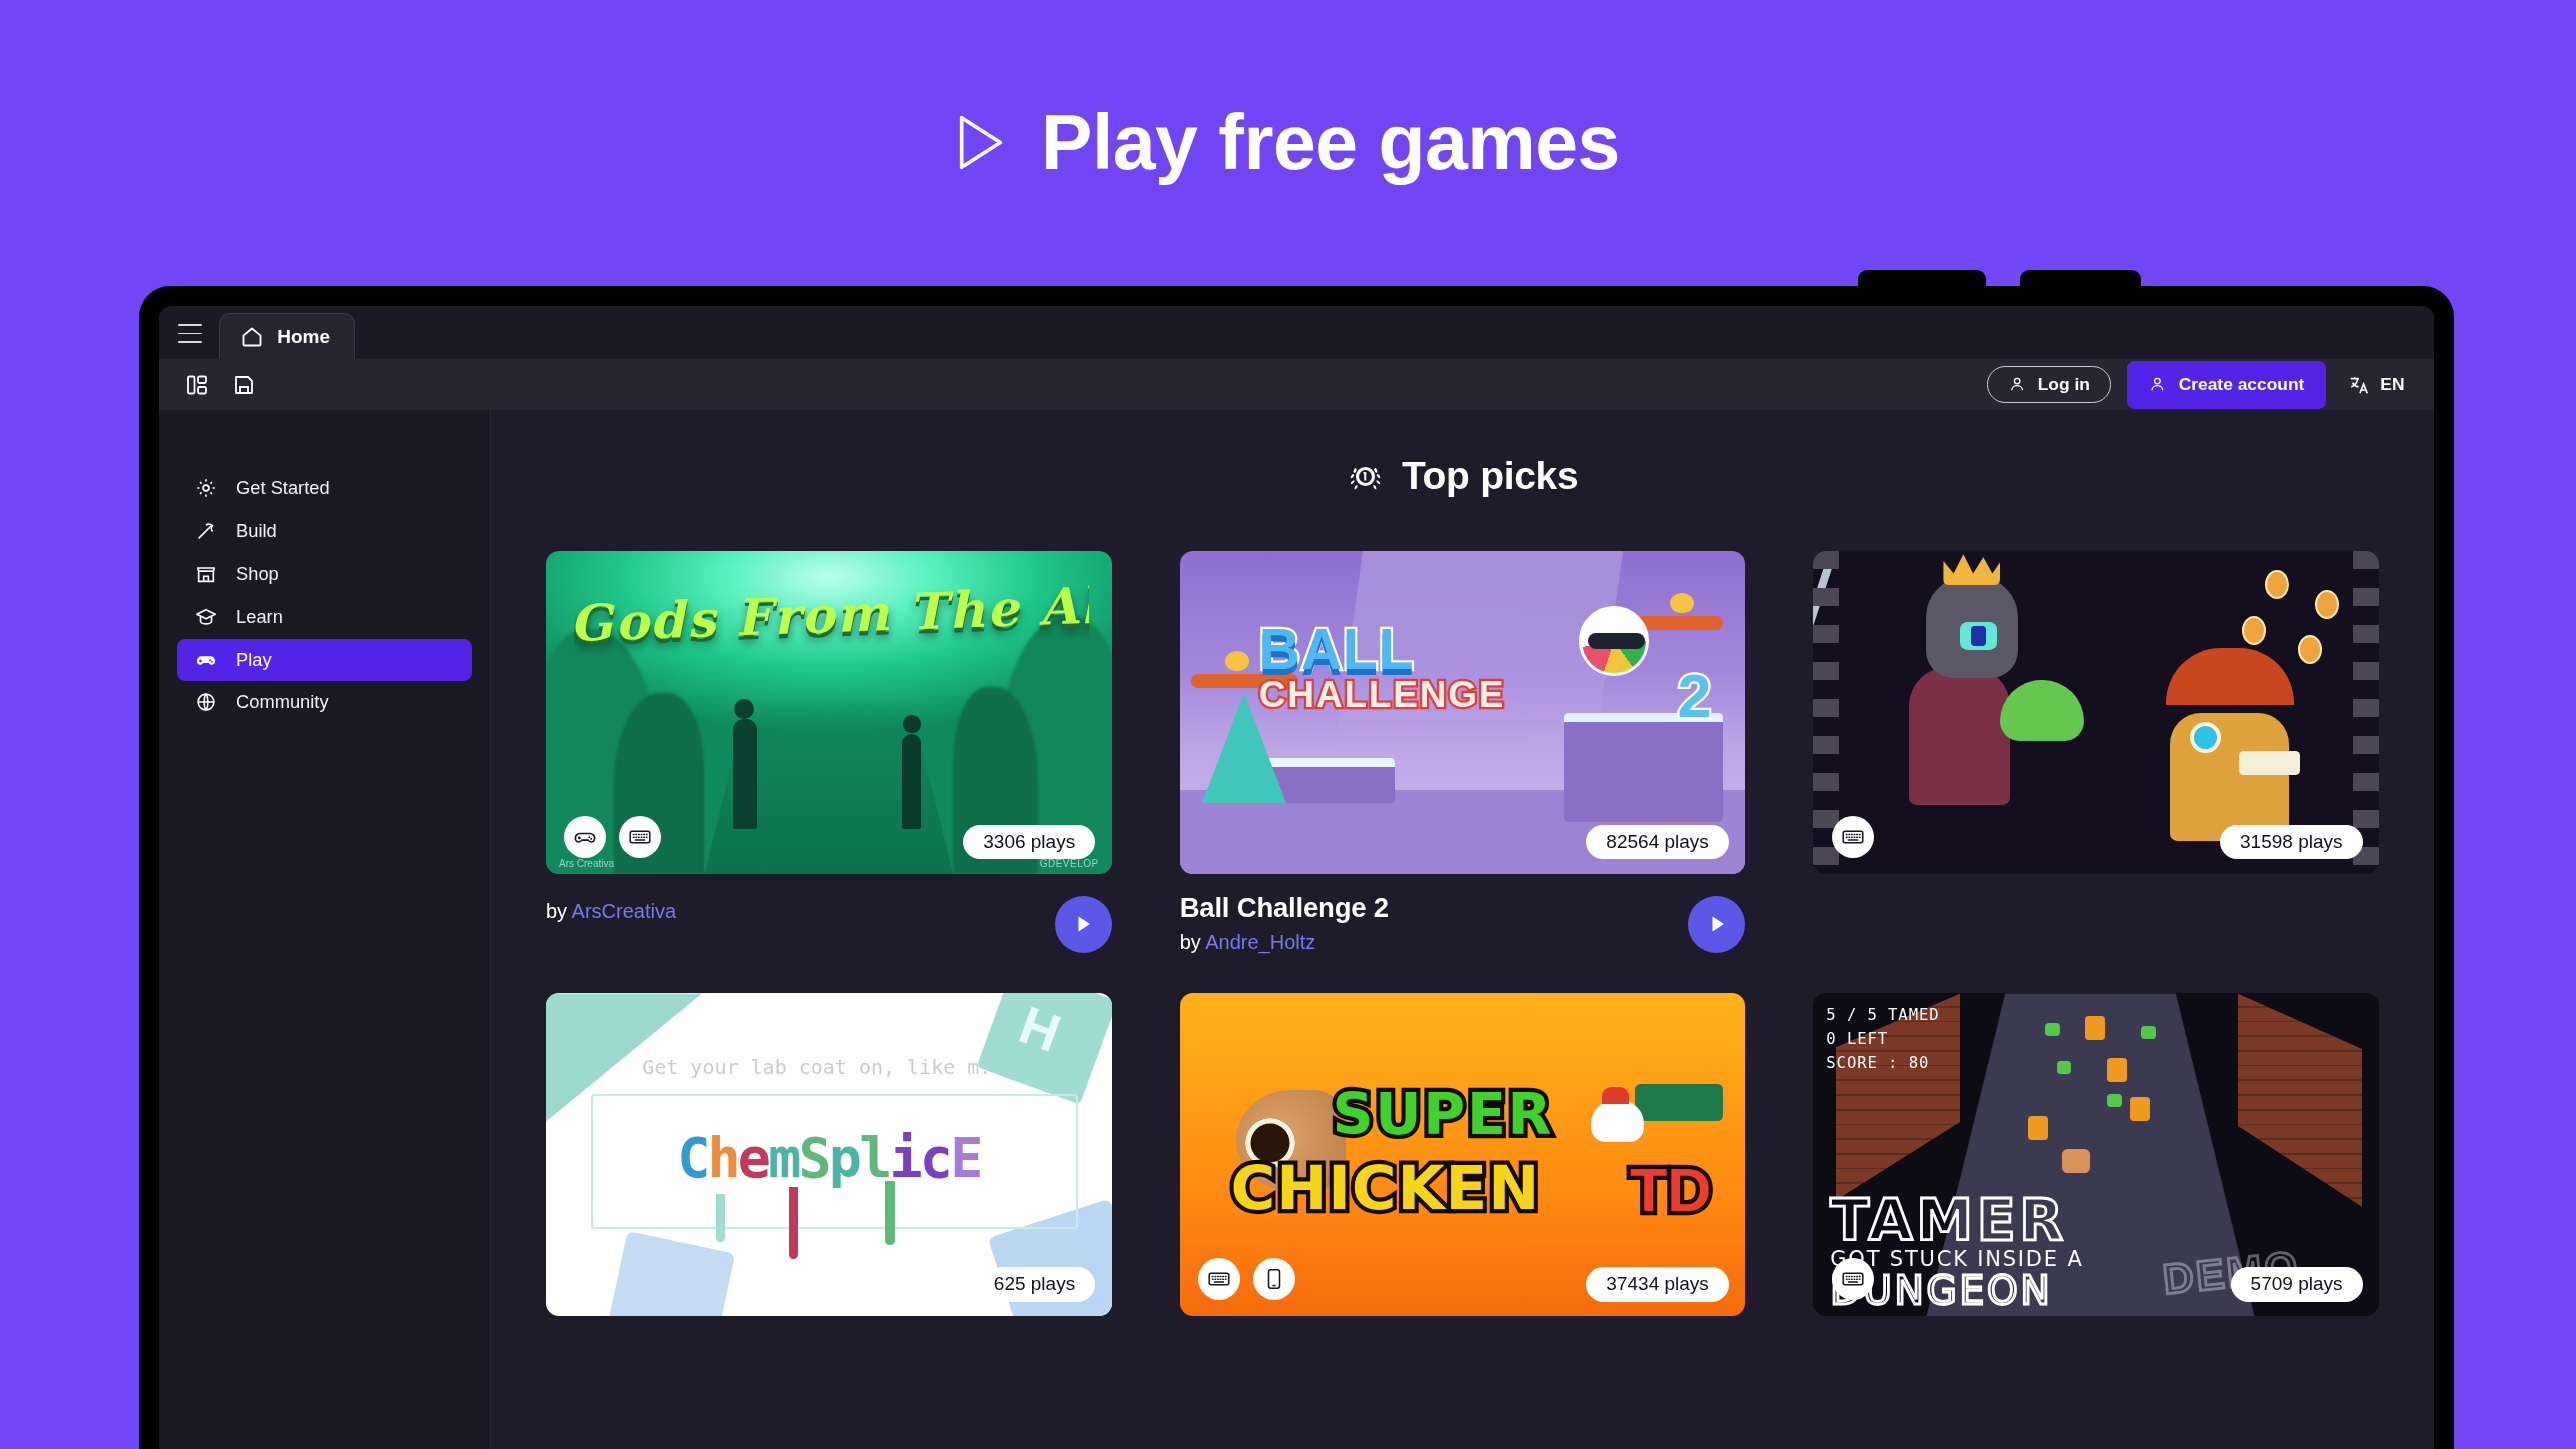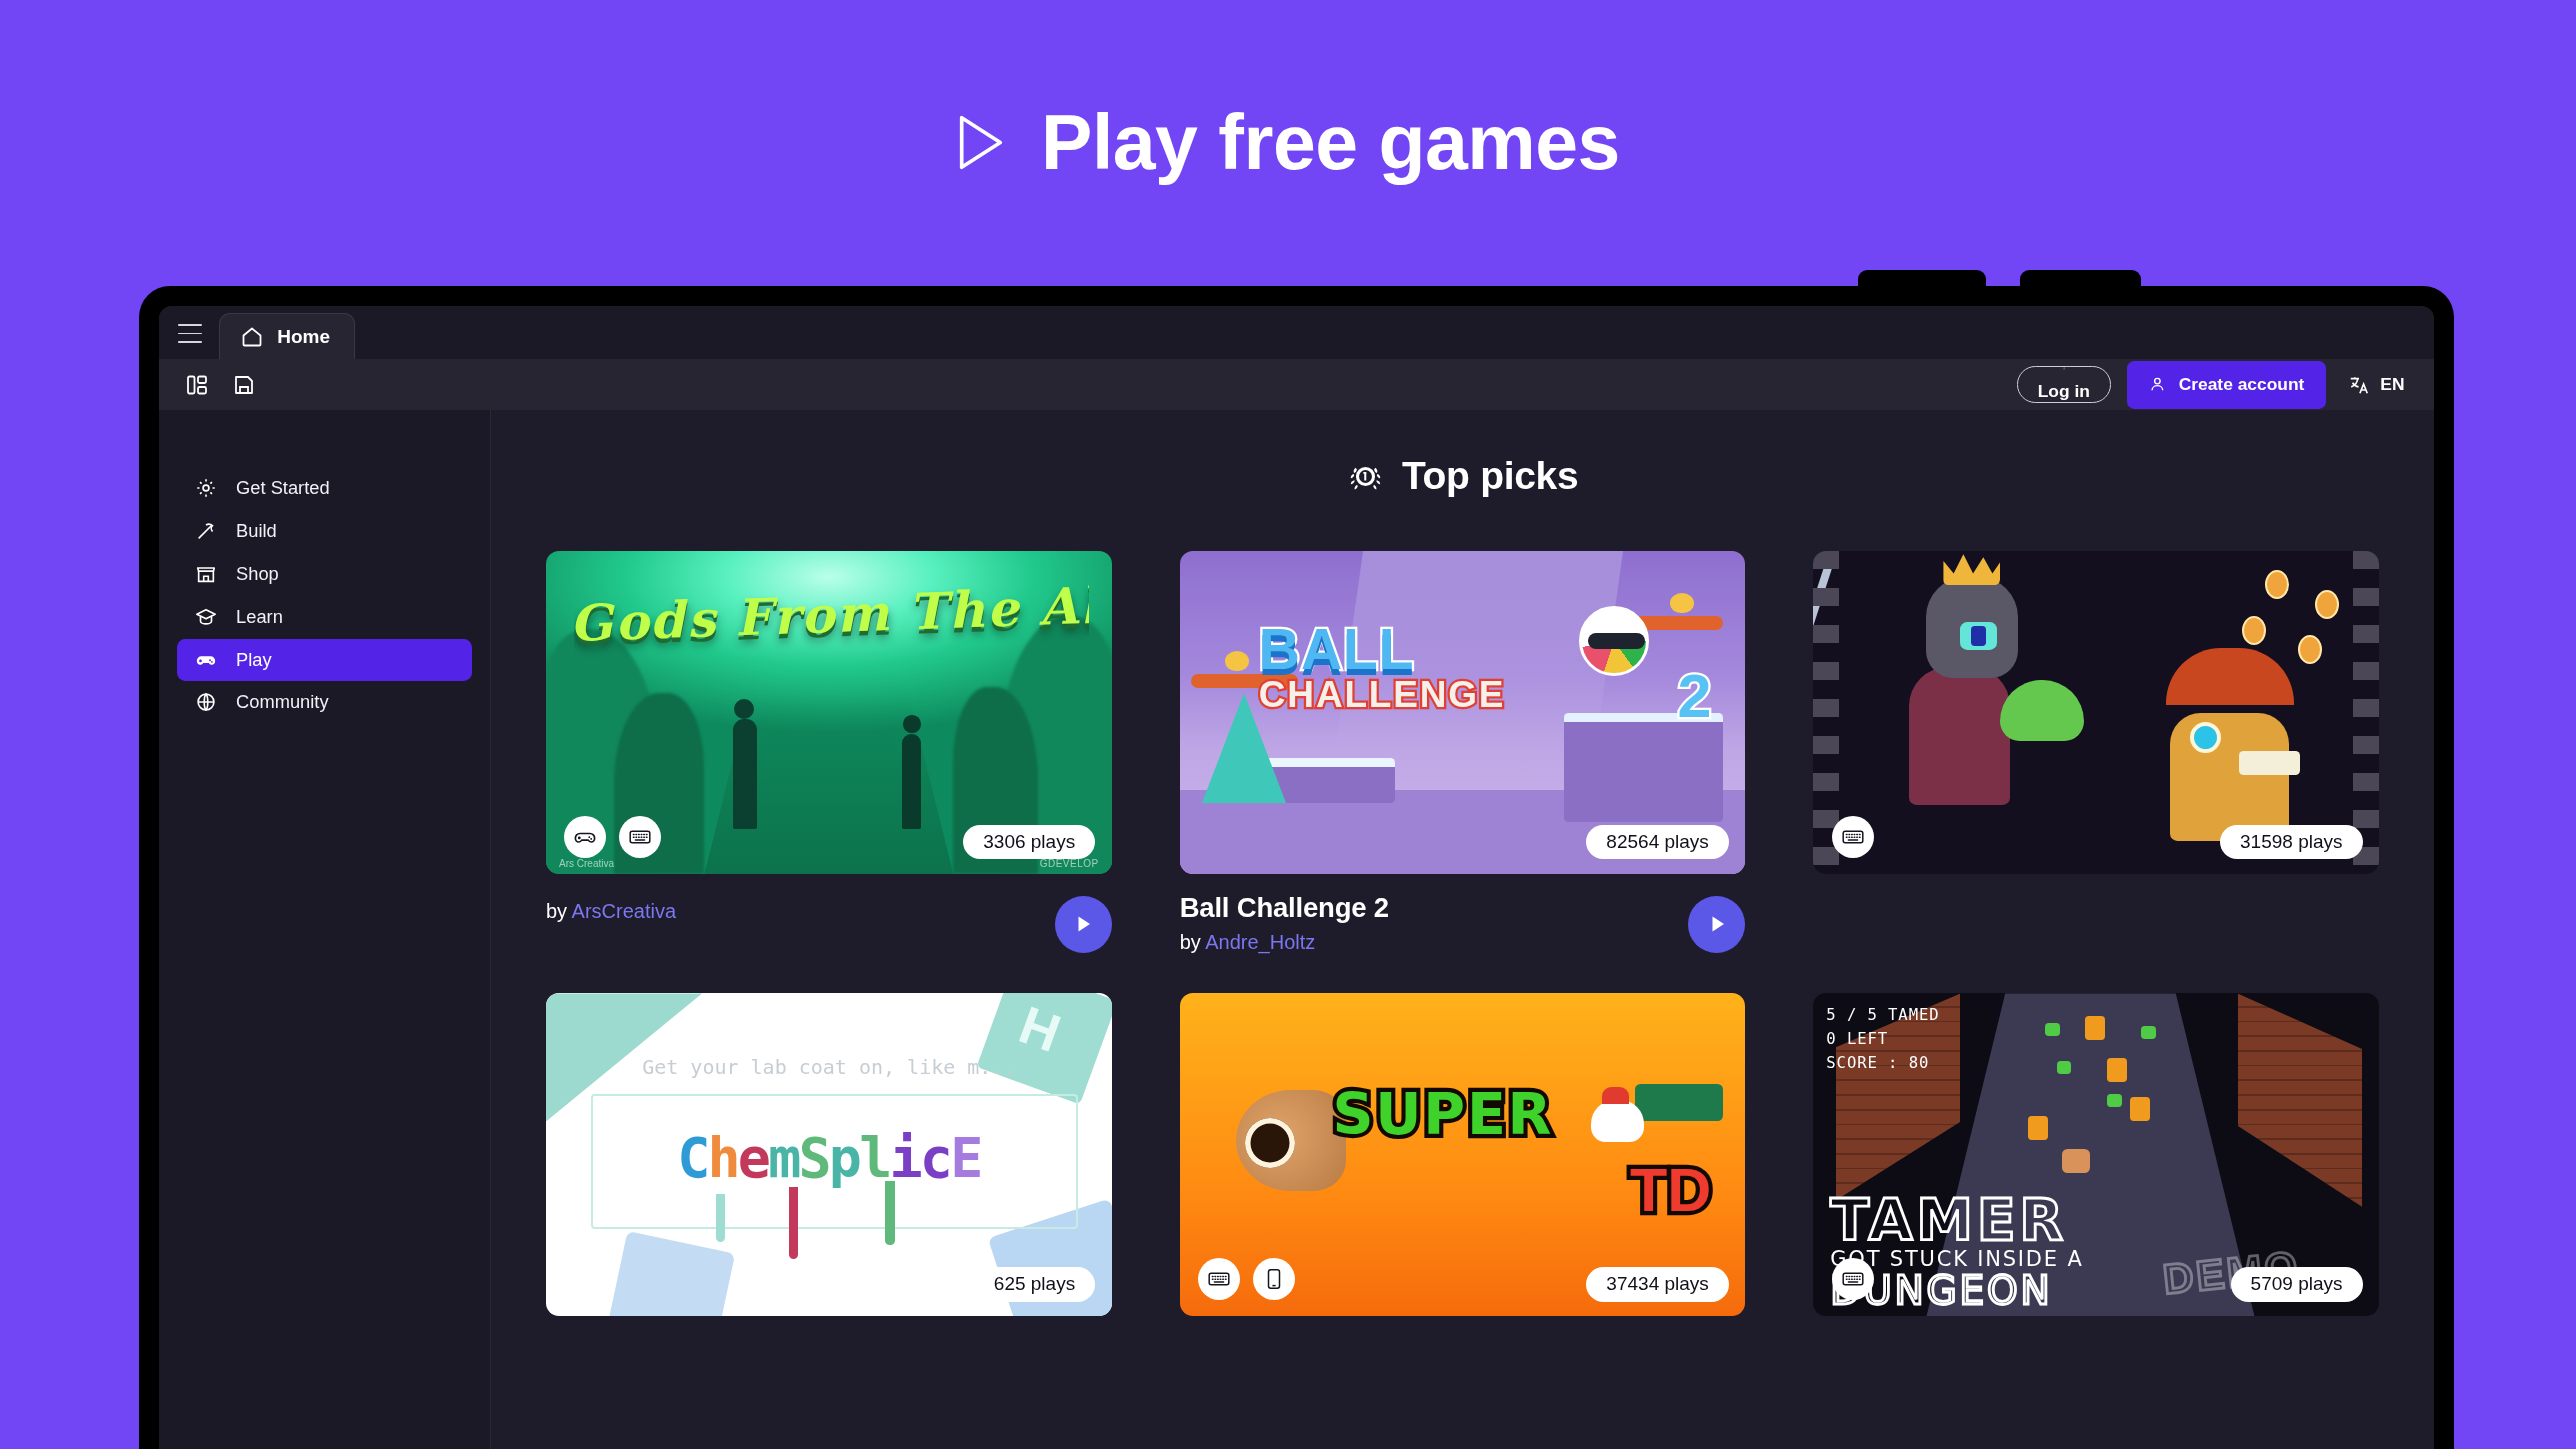--- a/index.html
+++ b/index.html
@@ -76,21 +76,20 @@
   .tool-left { display: flex; align-items: center; gap: 20px; }
   .tool-right { margin-left: auto; display: flex; align-items: center; gap: 16.5px; }
   .icon-btn { width: 27.5px; height: 27.5px; display: flex; align-items: center; justify-content: center; cursor: pointer; }
 
   .btn-login {
     display: flex; align-items: center; gap: 11px;
     height: 37px; padding: 0 20px;
     border: 1.5px solid #CFCDDC; border-radius: 18.3px;
     color: #FFFFFF; font-size: 17.4px; font-weight: 700; cursor: pointer;
     background: transparent;
-    flex-direction: column;
   }
   .btn-create {
     display: flex; align-items: center; gap: 11px;
     height: 48px; padding: 0 22px;
     background: #5324E8; border: none; border-radius: 7.3px;
     color: #FFFFFF; font-size: 17.4px; font-weight: 700; cursor: pointer;
   }
   .lang {
     display: flex; align-items: center; gap: 10px;
     color: #FFFFFF; font-size: 17.4px; font-weight: 700; cursor: pointer;
@@ -625,20 +624,21 @@
             </div>
           </div>
 
           <div class="card">
             <div class="thumb">
               <div class="art art-chicken">
                 <div class="sc-cannon"></div>
                 <div class="sc-turret"></div>
                 <div class="sc-bird"></div>
                 <div class="sc-super">SUPER</div>
+                <div class="sc-chicken-t">CHICKEN</div>
                 <div class="sc-td">TD</div>
               </div>
               <div class="badges">
                 <div class="badge-circle">
                   <svg width="24" height="24" viewBox="0 0 24 24" stroke="#16141F" fill="none" stroke-width="1.5">
                     <rect x="2.2" y="6.2" width="19.6" height="11.6" rx="2"></rect>
                     <path d="M5.4 9.4h.6M8 9.4h.6M10.6 9.4h.6M13.2 9.4h.6M15.8 9.4h.6M18.4 9.4h.6M5.4 12.2h.6M8 12.2h.6M10.6 12.2h.6M13.2 12.2h.6M15.8 12.2h.6M18.4 12.2h.6M7.4 15h9.2" stroke-linecap="round"></path>
                   </svg>
                 </div>
                 <div class="badge-circle">

